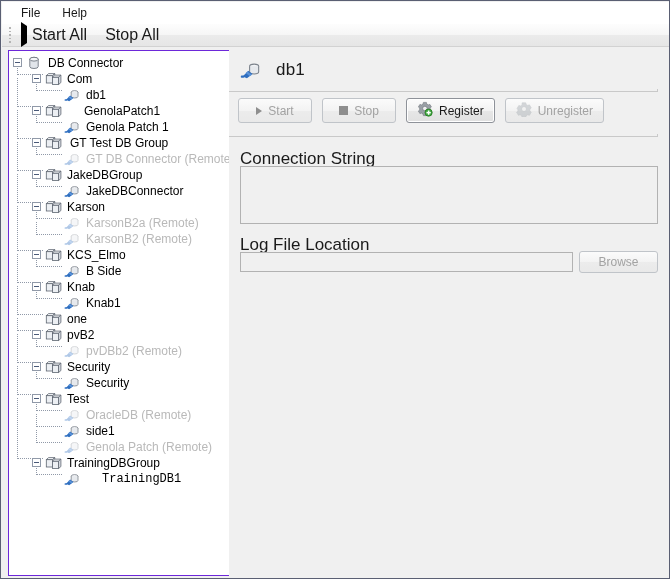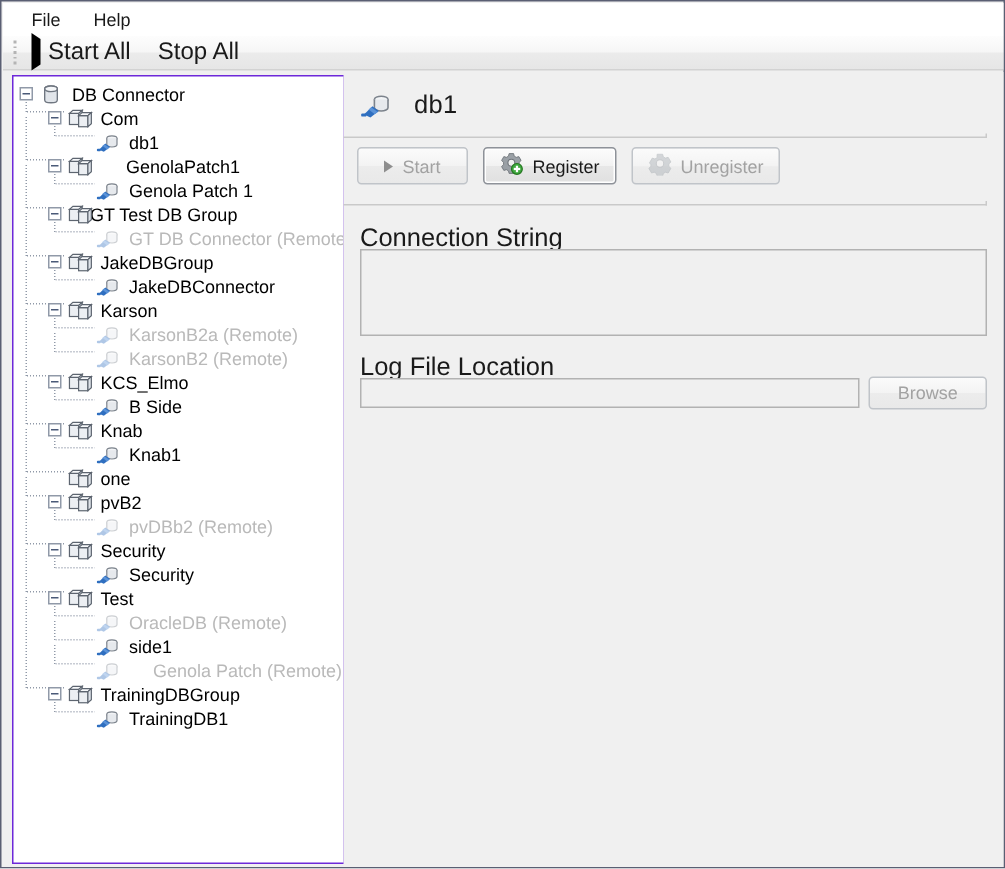--- a/index.html
+++ b/index.html
@@ -398,21 +398,21 @@
               <g>
                 <ellipse cx="10.6" cy="5.2" rx="3.4" ry="1.6" fill="#f2f4f6" stroke="#7c838c" stroke-width="0.8"></ellipse>
                 <path d="M7.2 5.2 v4.2 a3.4 1.6 0 0 0 6.8 0 V5.2" fill="#e6e9ed" stroke="#7c838c" stroke-width="0.8"></path>
                 <path d="M2.0 12.8 L6.2 8.6 L9.4 11.0 L5.2 14.2 Z" fill="#2f6fc0"></path>
                 <path d="M5.6 9.1 L8.9 11.5 L7.4 12.6 L4.3 10.2 Z" fill="#5b93d8"></path>
                 <rect x="0.6" y="12.2" width="2.6" height="1.6" rx="0.6" fill="#2f6fc0"></rect>
               </g>
             </svg></span>
           <span class="label" style="margin-left: 14px;">Genola Patch 1</span>
         </div>
-        <div class="tnode" style="padding-left: 34px; text-align: right;">
+        <div class="tnode" style="padding-left: 44px; text-align: right;">
           <span class="exp" style="left: 23px;"></span>
           <span class="ico" style="left: 36px;"><svg width="18" height="16" viewBox="0 0 18 16">
               <g stroke="#5d6570" stroke-width="0.8">
                 <rect x="1.3" y="4.6" width="6.2" height="7.4" fill="#eceff3"></rect>
                 <path d="M1.3 4.6 L3.6 2.6 L9.8 2.6 L7.5 4.6 Z" fill="#f7f9fb"></path>
                 <path d="M7.5 4.6 L9.8 2.6 L9.8 10 L7.5 12 Z" fill="#dde2e8"></path>
                 <rect x="7.4" y="6.1" width="6.2" height="7.4" fill="#eceff3"></rect>
                 <path d="M7.4 6.1 L9.7 4.1 L15.9 4.1 L13.6 6.1 Z" fill="#f7f9fb"></path>
                 <path d="M13.6 6.1 L15.9 4.1 L15.9 11.5 L13.6 13.5 Z" fill="#dde2e8"></path>
               </g>
@@ -643,21 +643,21 @@
               <g>
                 <ellipse cx="10.6" cy="5.2" rx="3.4" ry="1.6" fill="#f2f4f6" stroke="#7c838c" stroke-width="0.8"></ellipse>
                 <path d="M7.2 5.2 v4.2 a3.4 1.6 0 0 0 6.8 0 V5.2" fill="#e6e9ed" stroke="#7c838c" stroke-width="0.8"></path>
                 <path d="M2.0 12.8 L6.2 8.6 L9.4 11.0 L5.2 14.2 Z" fill="#2f6fc0"></path>
                 <path d="M5.6 9.1 L8.9 11.5 L7.4 12.6 L4.3 10.2 Z" fill="#5b93d8"></path>
                 <rect x="0.6" y="12.2" width="2.6" height="1.6" rx="0.6" fill="#2f6fc0"></rect>
               </g>
             </svg></span>
           <span class="label" style="margin-left: 14px;">side1</span>
         </div>
-        <div class="tnode remote" style="padding-left: 76px;">
+        <div class="tnode remote" style="padding-left: 60px;">
           <span class="ico" style="left: 55px;"><svg width="18" height="16" viewBox="0 0 18 16" opacity="0.38">
               <g>
                 <ellipse cx="10.6" cy="5.2" rx="3.4" ry="1.6" fill="#f2f4f6" stroke="#7c838c" stroke-width="0.8"></ellipse>
                 <path d="M7.2 5.2 v4.2 a3.4 1.6 0 0 0 6.8 0 V5.2" fill="#e6e9ed" stroke="#7c838c" stroke-width="0.8"></path>
                 <path d="M2.0 12.8 L6.2 8.6 L9.4 11.0 L5.2 14.2 Z" fill="#2f6fc0"></path>
                 <path d="M5.6 9.1 L8.9 11.5 L7.4 12.6 L4.3 10.2 Z" fill="#5b93d8"></path>
                 <rect x="0.6" y="12.2" width="2.6" height="1.6" rx="0.6" fill="#2f6fc0"></rect>
               </g>
             </svg></span>
           <span class="label" style="margin-left: 14px;">Genola Patch (Remote)</span>
@@ -679,21 +679,21 @@
         <div class="tnode" style="padding-left: 60px;">
           <span class="ico" style="left: 55px;"><svg width="18" height="16" viewBox="0 0 18 16" opacity="1">
               <g>
                 <ellipse cx="10.6" cy="5.2" rx="3.4" ry="1.6" fill="#f2f4f6" stroke="#7c838c" stroke-width="0.8"></ellipse>
                 <path d="M7.2 5.2 v4.2 a3.4 1.6 0 0 0 6.8 0 V5.2" fill="#e6e9ed" stroke="#7c838c" stroke-width="0.8"></path>
                 <path d="M2.0 12.8 L6.2 8.6 L9.4 11.0 L5.2 14.2 Z" fill="#2f6fc0"></path>
                 <path d="M5.6 9.1 L8.9 11.5 L7.4 12.6 L4.3 10.2 Z" fill="#5b93d8"></path>
                 <rect x="0.6" y="12.2" width="2.6" height="1.6" rx="0.6" fill="#2f6fc0"></rect>
               </g>
             </svg></span>
-          <span class="label" style="margin-left: 14px;">TrainingDB1</span>
+          <span class="label" style="margin-left: 30px; font-family: Liberation Mono, monospace;">TrainingDB1</span>
         </div>
       </div>
   </div>
 
   <div class="detail">
 
     <div class="dheader">
       <span id="detail-title-icon">
           <svg width="24" height="22" viewBox="0 0 18 16" style="display:block">
             <g>
@@ -707,20 +707,24 @@
         </span>
       <span class="dtitle">db1</span>
     </div>
     <div class="sep" style="top:43px;"></div>
 
     <div class="btnrow">
       <div class="btn">
         <span class="tri-d"></span>
         <span>Start</span>
       </div>
+      <div class="btn">
+        <span class="sq-d"></span>
+        <span>Stop</span>
+      </div>
       <div class="btn enabled">
         <span id="gear-plus-slot"><svg width="16" height="16" viewBox="0 0 16 16">
               <g fill="#9aa0a6" stroke="#70767c" stroke-width="0.6">
                 <path d="M6.4 1.4 h3 l.4 1.7 1.4.8 1.7-.5 1.5 2.6-1.3 1.2v1.6l1.3 1.2-1.5 2.6-1.7-.5-1.4.8-.4 1.7h-3l-.4-1.7-1.4-.8-1.7.5L1.4 10l1.3-1.2V7.2L1.4 6l1.5-2.6 1.7.5 1.4-.8z"></path>
               </g>
               <circle cx="7.9" cy="7.5" r="2.3" fill="#f0f0f0" stroke="#70767c" stroke-width="0.7"></circle>
               <circle cx="11.6" cy="11.6" r="3.6" fill="#3fa93f" stroke="#24771f" stroke-width="0.8"></circle>
               <rect x="10.9" y="9.5" width="1.5" height="4.3" fill="#ffffff"></rect>
               <rect x="9.5" y="10.9" width="4.3" height="1.5" fill="#ffffff"></rect>
             </svg></span>

